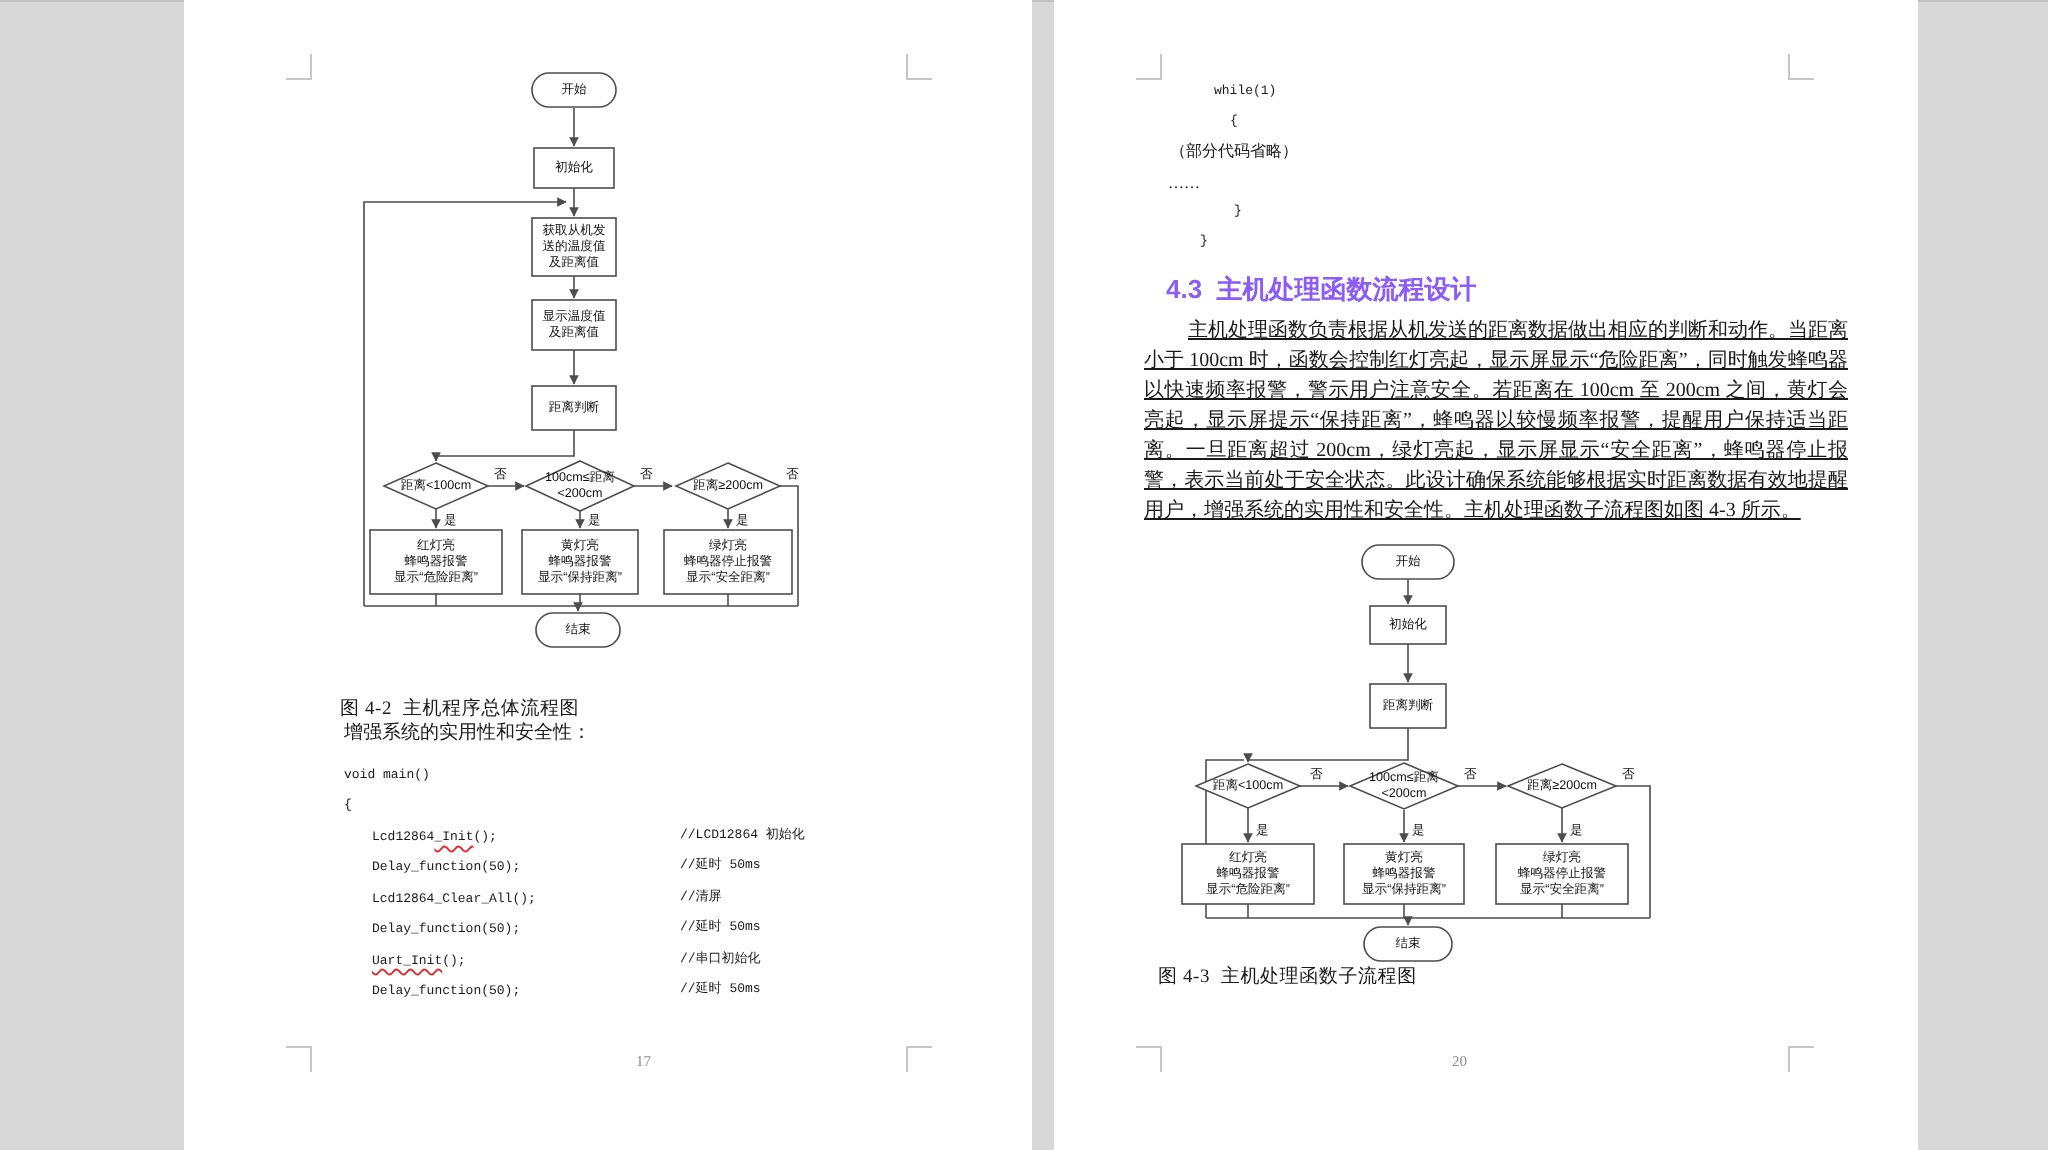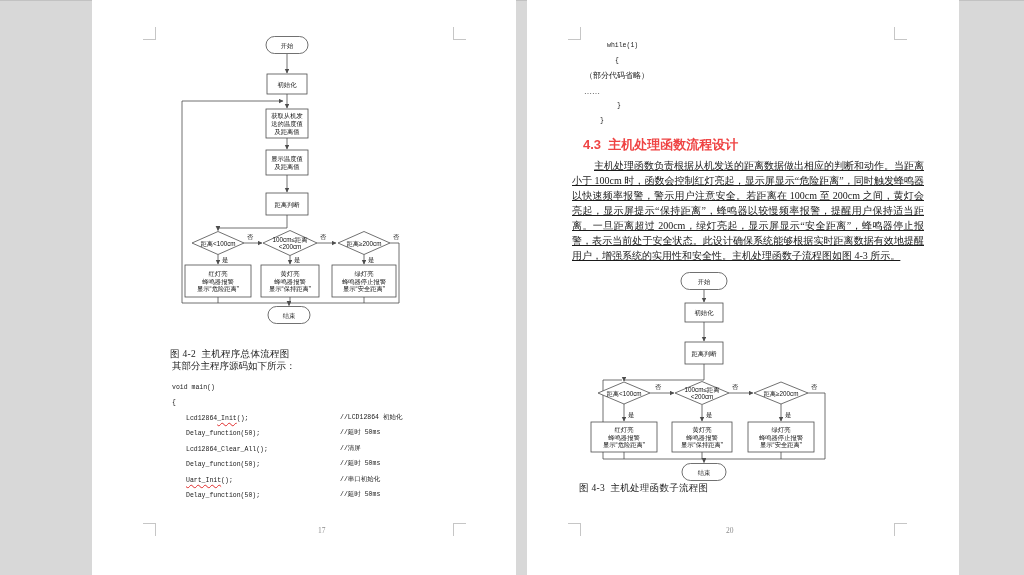--- a/index.html
+++ b/index.html
@@ -20,21 +20,21 @@
   .mono{position:absolute;font-family:"Liberation Mono",monospace;font-size:6.5px;color:#1a1a1a;white-space:pre;}
   .code-row{position:absolute;left:94px;width:320px;height:12px;font-family:"Liberation Mono",monospace;
     font-size:6.5px;color:#1a1a1a;white-space:pre;}
   .code-comment{position:absolute;left:154px;top:-1px;font-size:6.5px;color:#1a1a1a;}
   .code-comment,.code-row{line-height:11px;}
   .sq{text-decoration:underline;text-decoration-style:wavy;text-decoration-color:#e02b2b;
     text-decoration-thickness:1px;text-underline-offset:2px;}
   .rcode{position:absolute;font-family:"Liberation Mono",monospace;font-size:6.5px;color:#1a1a1a;white-space:pre;line-height:10px;}
   .rcode.cjk{font-family:"Liberation Serif",serif;font-size:8px;}
   .heading{position:absolute;font-family:"Liberation Sans",sans-serif;font-weight:bold;
-    font-size:13px;color:#ef4444;white-space:pre;}
+    font-size:13px;color:#8b5cf6;white-space:pre;}
   .para{position:absolute;font-size:10px;line-height:15px;color:#1a1a1a;text-align:justify;
     text-indent:2.2em;margin:0;text-decoration:underline;}
   .pagenum{position:absolute;top:526px;font-size:7.5px;color:#8c8c8c;font-family:"Liberation Serif",serif;}
 </style>
 </head>
 <body>
 
 <div class="canvas">
 
   <div class="page page-left">
@@ -103,21 +103,21 @@
         <text x="95" y="209" font-size="6.3" fill="#111" font-family="&quot;Liberation Sans&quot;,sans-serif">否</text>
         <text x="168" y="209" font-size="6.3" fill="#111" font-family="&quot;Liberation Sans&quot;,sans-serif">否</text>
         <text x="241" y="209" font-size="6.3" fill="#111" font-family="&quot;Liberation Sans&quot;,sans-serif">否</text>
         <text x="70" y="232" font-size="6.3" fill="#111" font-family="&quot;Liberation Sans&quot;,sans-serif">是</text>
         <text x="142" y="232" font-size="6.3" fill="#111" font-family="&quot;Liberation Sans&quot;,sans-serif">是</text>
         <text x="216" y="232" font-size="6.3" fill="#111" font-family="&quot;Liberation Sans&quot;,sans-serif">是</text>
       </svg>
 
     <div class="caption" style="left:78px;top:348px">图 4-2  主机程序总体流程图</div>
 
-    <div class="intro" style="left:80px;top:360px">其部分主程序源码如下所示：</div>
+    <div class="intro" style="left:80px;top:360px">增强系统的实用性和安全性：</div>
 
     <div class="mono" style="left:80px;top:384px">void main()</div>
     <div class="mono" style="left:80px;top:399px">{</div>
 
     <div id="code-lines-left">
         <div class="code-row" style="top: 413px;"><span>Lcd12864<span class="sq">_Init</span>();</span><span class="code-comment">//LCD12864 初始化</span></div>
         <div class="code-row" style="top: 428.4px;"><span>Delay_function(50);</span><span class="code-comment">//延时 50ms</span></div>
         <div class="code-row" style="top: 443.8px;"><span>Lcd12864_Clear_All();</span><span class="code-comment">//清屏</span></div>
         <div class="code-row" style="top: 459.2px;"><span>Delay_function(50);</span><span class="code-comment">//延时 50ms</span></div>
         <div class="code-row" style="top: 474.6px;"><span><span class="sq">Uart_Init</span>();</span><span class="code-comment">//串口初始化</span></div>

